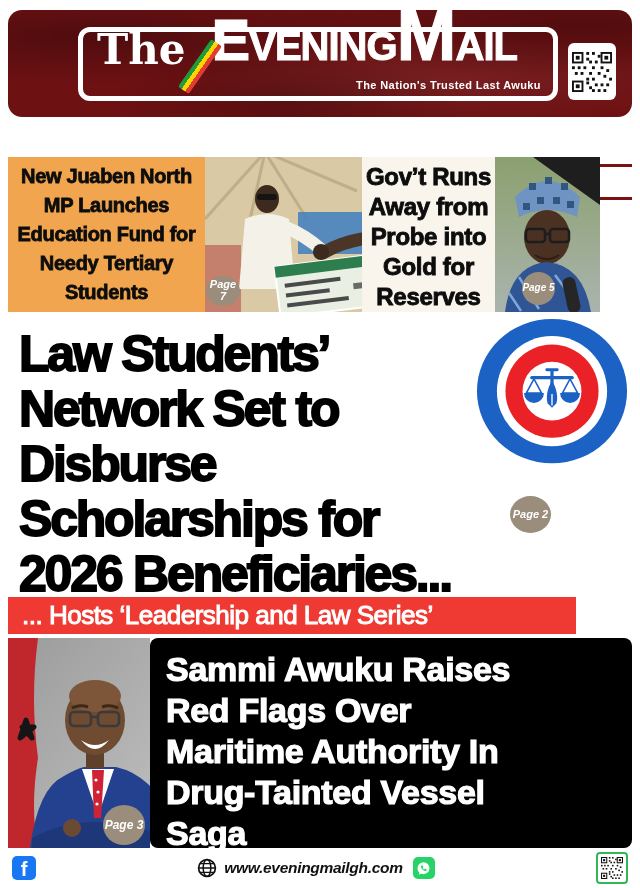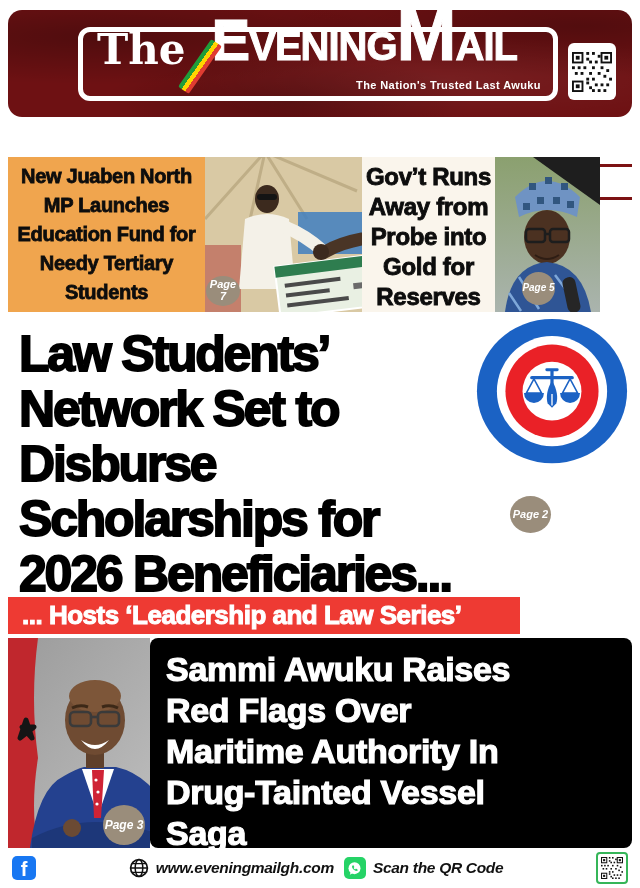--- a/index.html
+++ b/index.html
@@ -59,22 +59,22 @@
   .badge-5{left:514px;top:115px;width:33px;height:33px;font-size:10px;width:33px;}
   .badge-2{left:464px;top:184px;width:41px;height:37px;font-size:11px;margin-left:38px;}
   .badge-3{right:5px;bottom:3px;width:42px;height:40px;font-size:12px;}
 
   
   .lead-section{position:absolute;left:8px;top:312px;width:624px;height:285px;}
   .lead-headline{margin:11px;padding-top:4px;font-size:50px;font-weight:bold;color:#000;
     letter-spacing:-2.2px;line-height:55px;-webkit-text-stroke:1.8px #000;white-space:pre-line;}
   .lead-logo{position:absolute;left:464px;top:6px;width:160px;height:152px;}
 
-  .red-banner{position:absolute;left:8px;top:597px;width:512px;height:37px;background:#ee3a33;
-    color:#fff;font-weight:bold;font-size:26px;line-height:37px;padding-left:14px;
+  .red-banner{position:absolute;left:8px;top:597px;width:568px;height:37px;background:#ee3a33;
+    color:#fff;font-weight:normal;font-size:26px;line-height:37px;padding-left:14px;
     box-sizing:border-box;-webkit-text-stroke:1px #fff;letter-spacing:-.5px;white-space:nowrap;}
 
   
   .secondary{position:absolute;left:8px;top:638px;width:624px;height:210px;display:flex;}
   .photo-awuku{width:142px;position:relative;overflow:hidden;}
   .black-box{flex:1;background:#000;color:#fff;font-weight:bold;font-size:34px;line-height:41px;
     padding:11px 0 0 16px;box-sizing:border-box;-webkit-text-stroke:1.2px #fff;
     letter-spacing:-.3px;white-space:pre-line;border-radius:8px;}
 
   
@@ -321,21 +321,20 @@
       <span>www.eveningmailgh.com</span>
     </div>
     <div class="grp g3">
       <span class="wa-icon">
         <svg width="15" height="15" viewBox="0 0 16 16">
           <circle cx="8" cy="7.6" r="6.4" fill="#fff"></circle>
           <path d="M3 14.6 L4.2 10.8 L6.6 12.8 Z" fill="#fff"></path>
           <path d="M5.6 5.2c.25-.65 1.2-.75 1.55-.15l.55 1c.17.33.08.74-.22 1l-.4.33c.33.74.9 1.3 1.63 1.64l.33-.4c.25-.3.66-.4 1-.23l1 .55c.6.34.5 1.3-.15 1.55-.85.33-1.85.15-2.85-.5-1-.66-1.84-1.5-2.34-2.5-.4-.85-.5-1.7-.1-2.3z" fill="#25d366"></path>
         </svg>
       </span>
-      <span>Scan the QR Code</span>
     </div>
     <div class="footer-qr">
       <svg width="22" height="22" viewBox="0 0 42 42">
           <use href="#qr-pattern"></use>
         </svg>
     </div>
   </div>
 
 </div>
 

